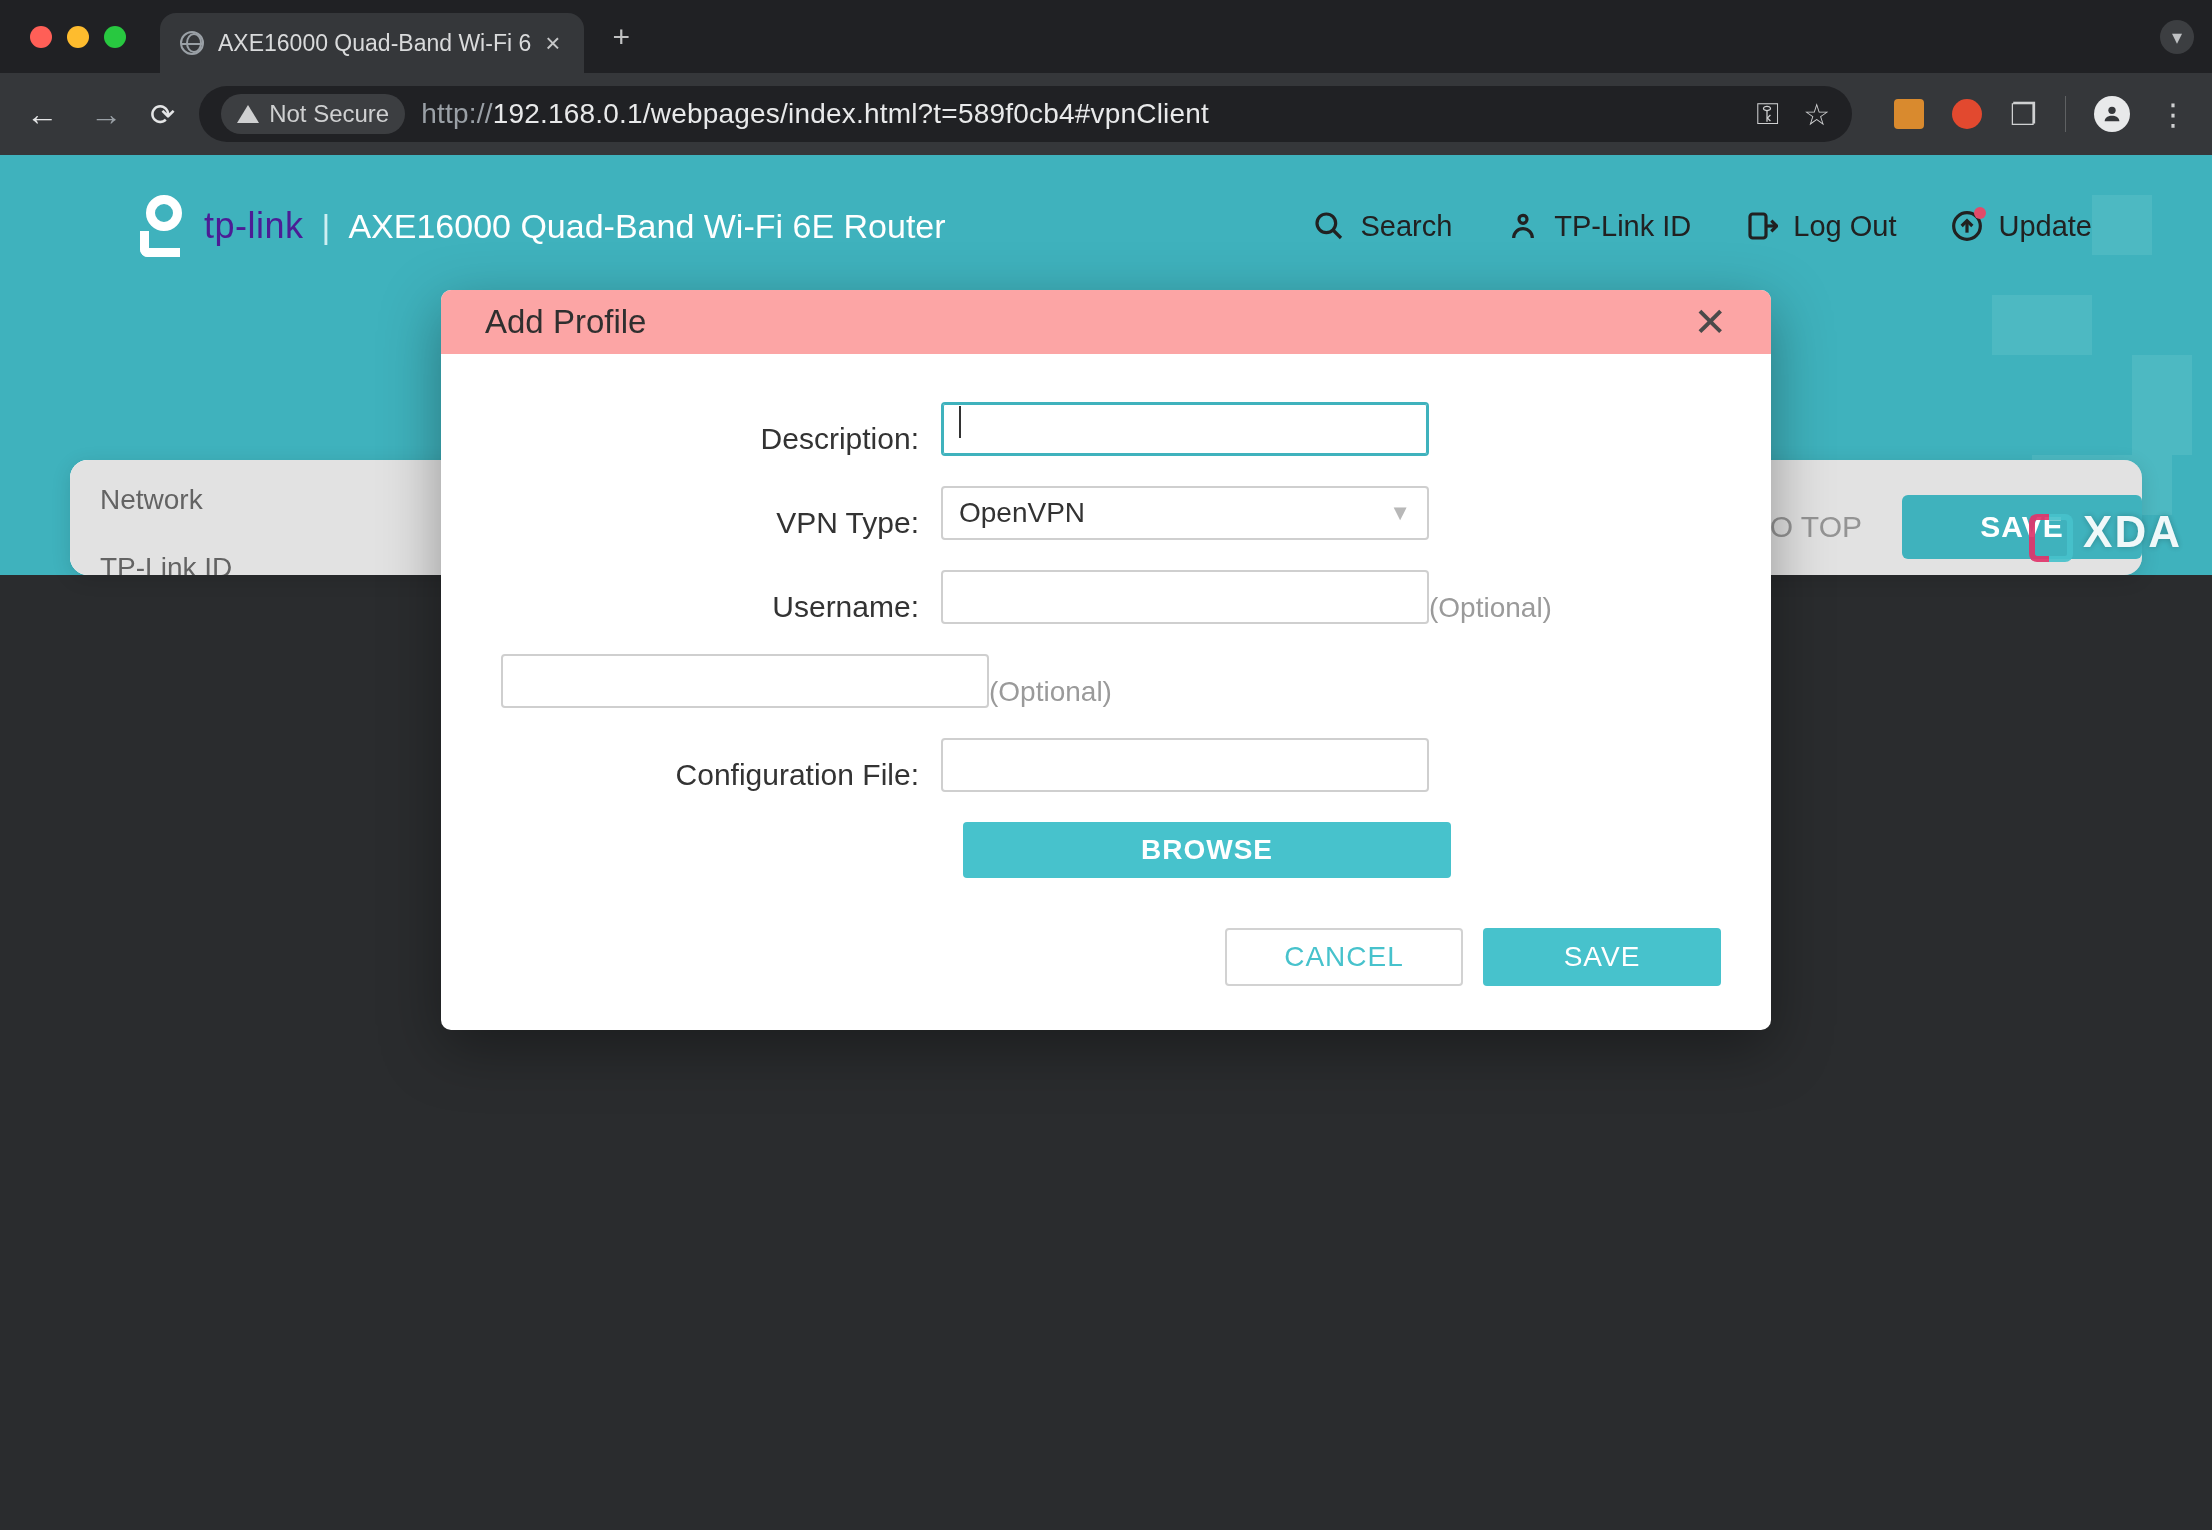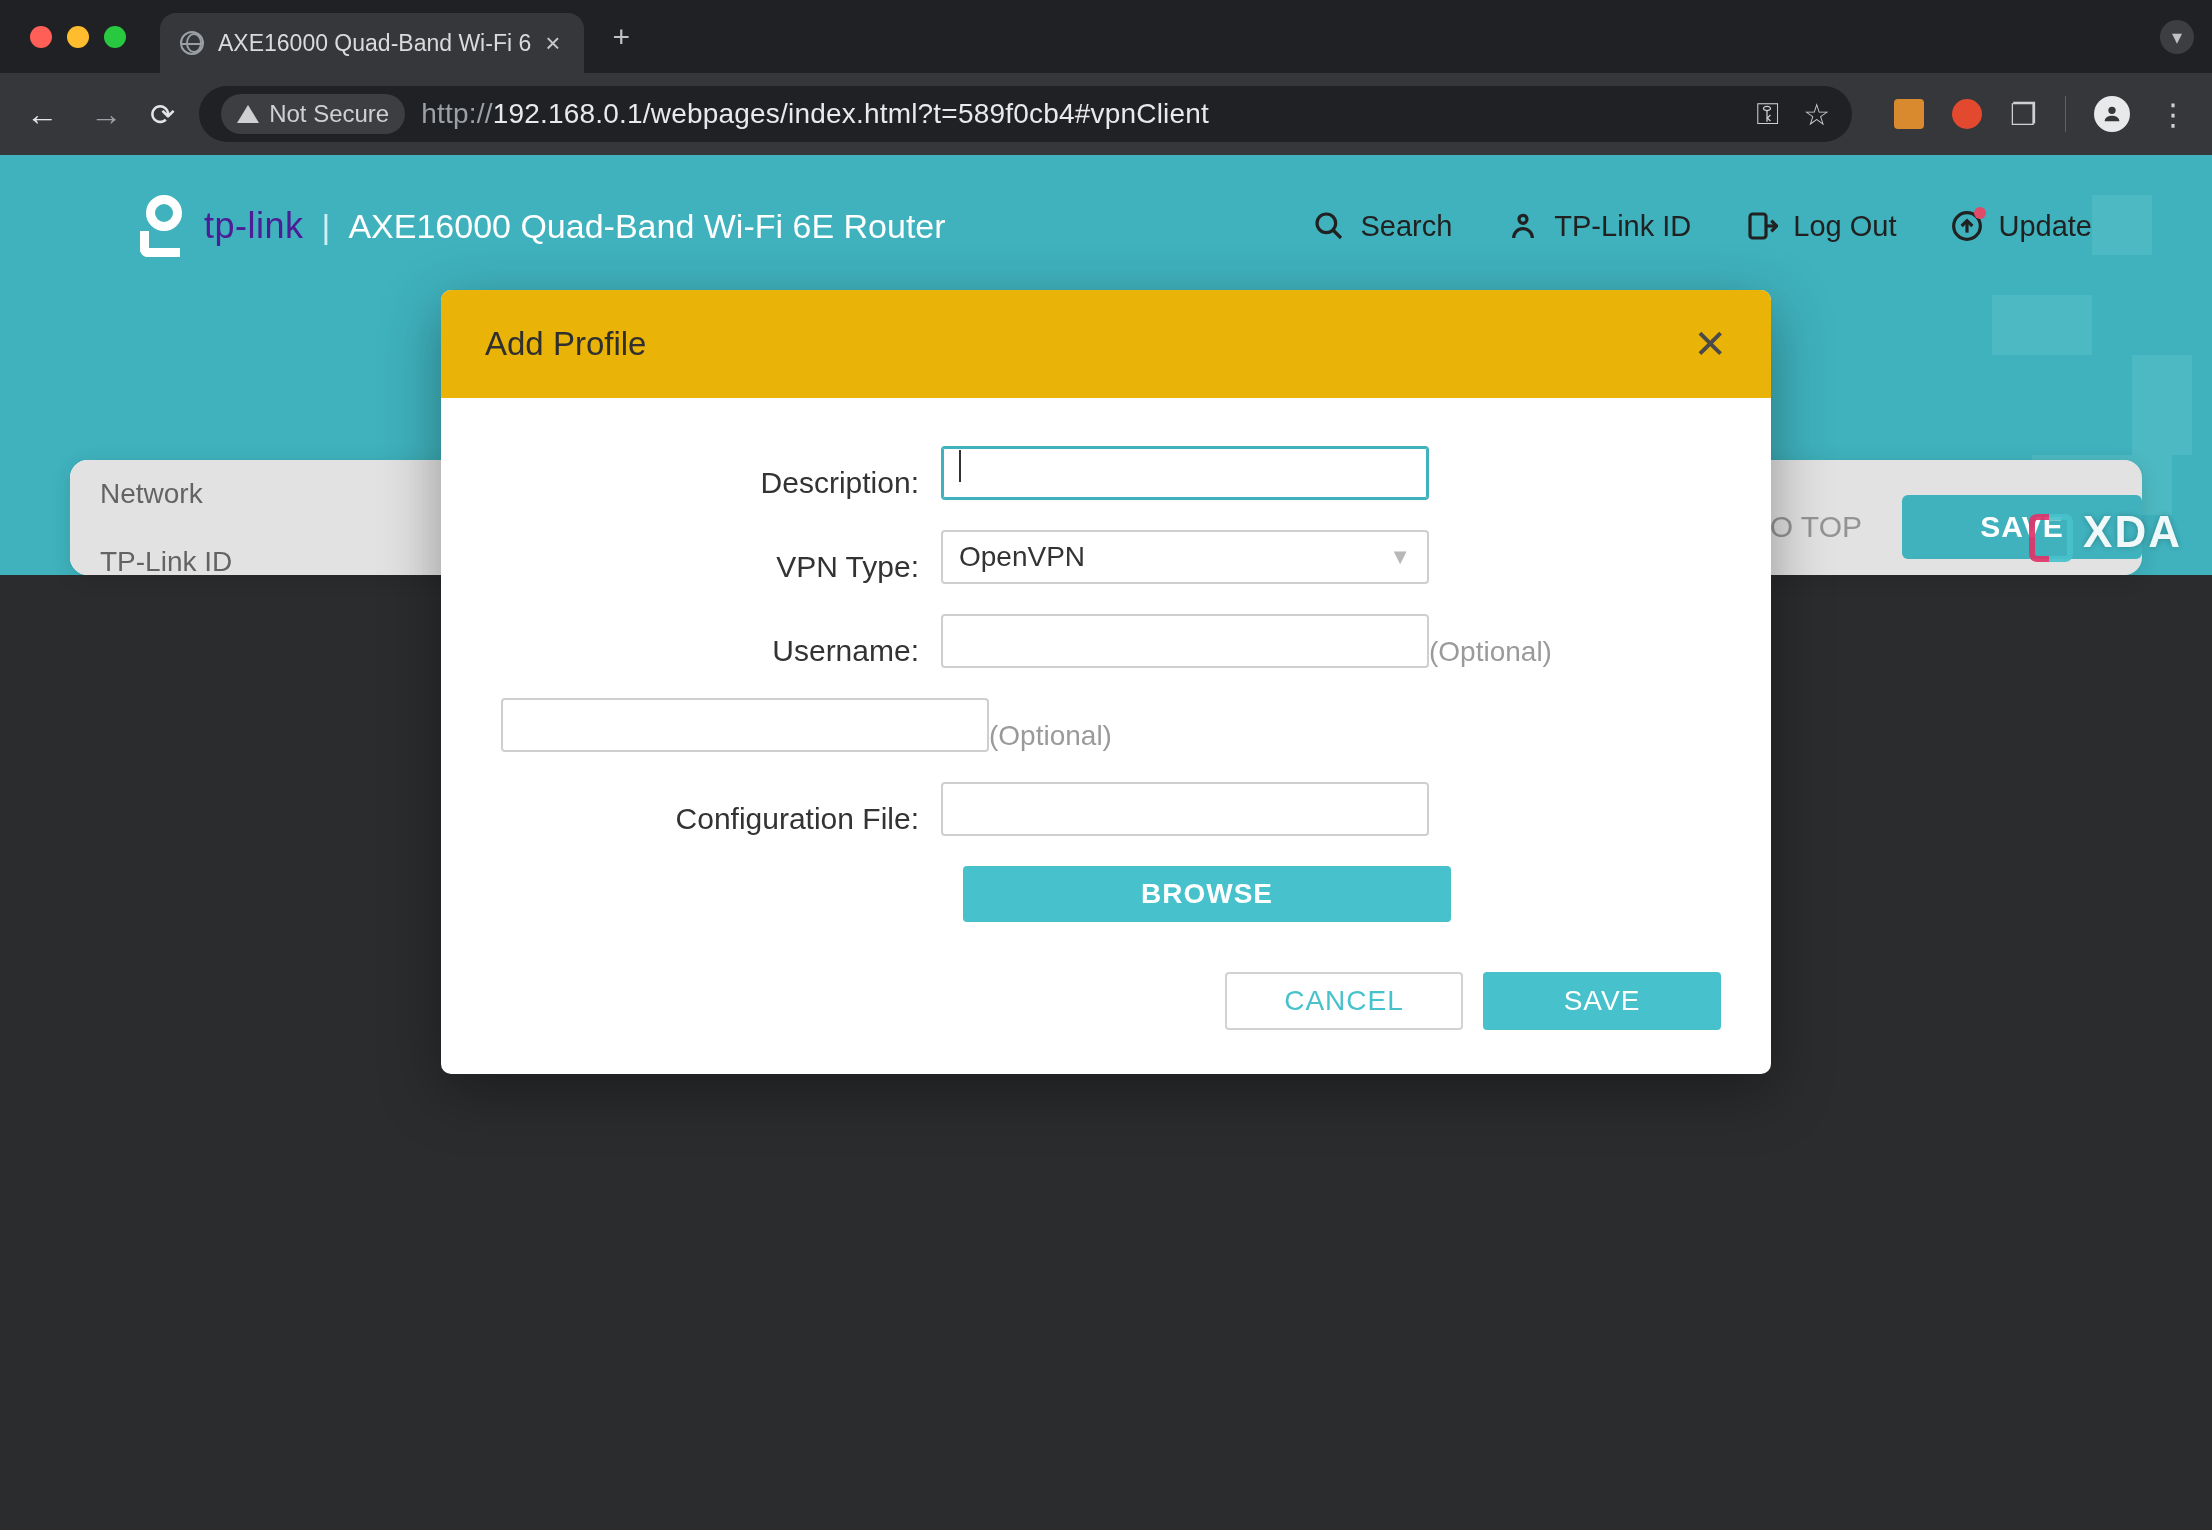--- a/index.html
+++ b/index.html
@@ -95,21 +95,21 @@
     position:absolute; left:70px; right:70px; top:305px; bottom:0;
     background:#fff; border-radius:18px; box-shadow:0 4px 20px rgba(0,0,0,.12);
     display:flex; overflow:hidden;
   }
   
   .dim-overlay{
     position:absolute; inset:0; background:rgba(180,180,180,.38); z-index:5;
   }
 
   .sidebar{
-    width:352px; background:#fff; padding-top:0; font-size:28px; color:#333;
+    width:352px; background:#fff; padding-top:6px; font-size:28px; color:#333;
   }
   .sidebar .item{
     padding:18px 30px; cursor:pointer;
   }
   .main{
     flex:1; padding:30px 60px 40px 60px; position:relative; color:#333;
   }
 
   
   .footer-bar{
@@ -138,21 +138,21 @@
   .watermark .wm-icon::after{content:"";position:absolute;right:0;top:4px;width:18px;height:36px;border:6px solid #47c2cc;border-left:none;border-radius:0 8px 8px 0;}
 
   
   .modal{
     position:absolute; left:50%; top:135px; transform:translateX(-50%);
     width:1330px; background:#fff; border-radius:10px; z-index:50;
     box-shadow:0 18px 60px rgba(0,0,0,.35);
     overflow:hidden;
   }
   .modal-head{
-    height:108px; background:#eab308; display:flex; align-items:center;
+    height:64px; background:#fca5a5; display:flex; align-items:center;
     padding:4px 44px; font-size:33px; color:#2f2f2f;
   }
   .modal-close{ margin-left:auto; font-size:40px; color:#4a4a4a; cursor:pointer; font-weight:300;}
   .modal-body{ padding:48px 60px 20px 60px;}
   .form-row{ display:flex; align-items:flex-end; margin-bottom:30px;}
   .form-label{ width:440px; text-align:right; padding-right:22px; font-size:30px; color:#333;}
   .form-input{
     width:488px; height:54px; border:2px solid #cfcfcf; border-radius:4px;
     font-size:28px; padding:0 16px; color:#333; background:#fff;
   }

